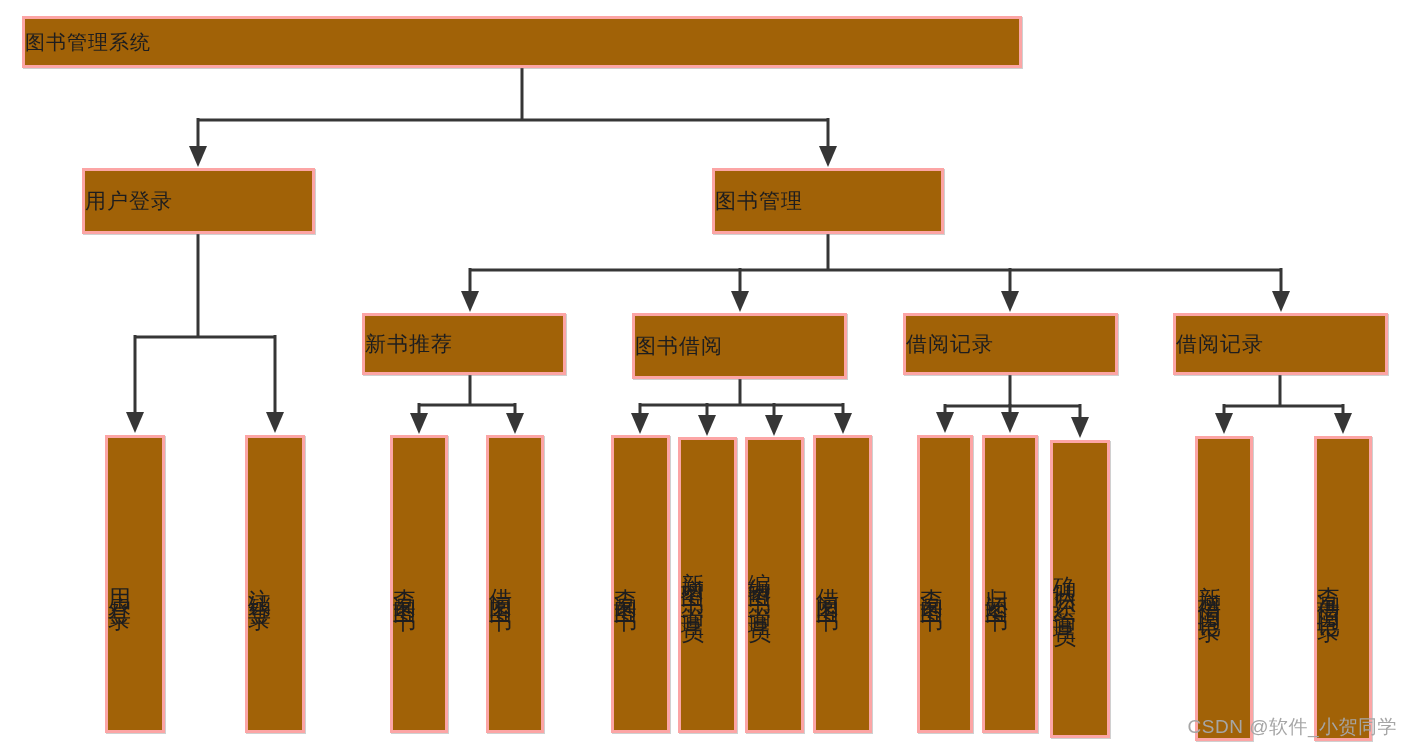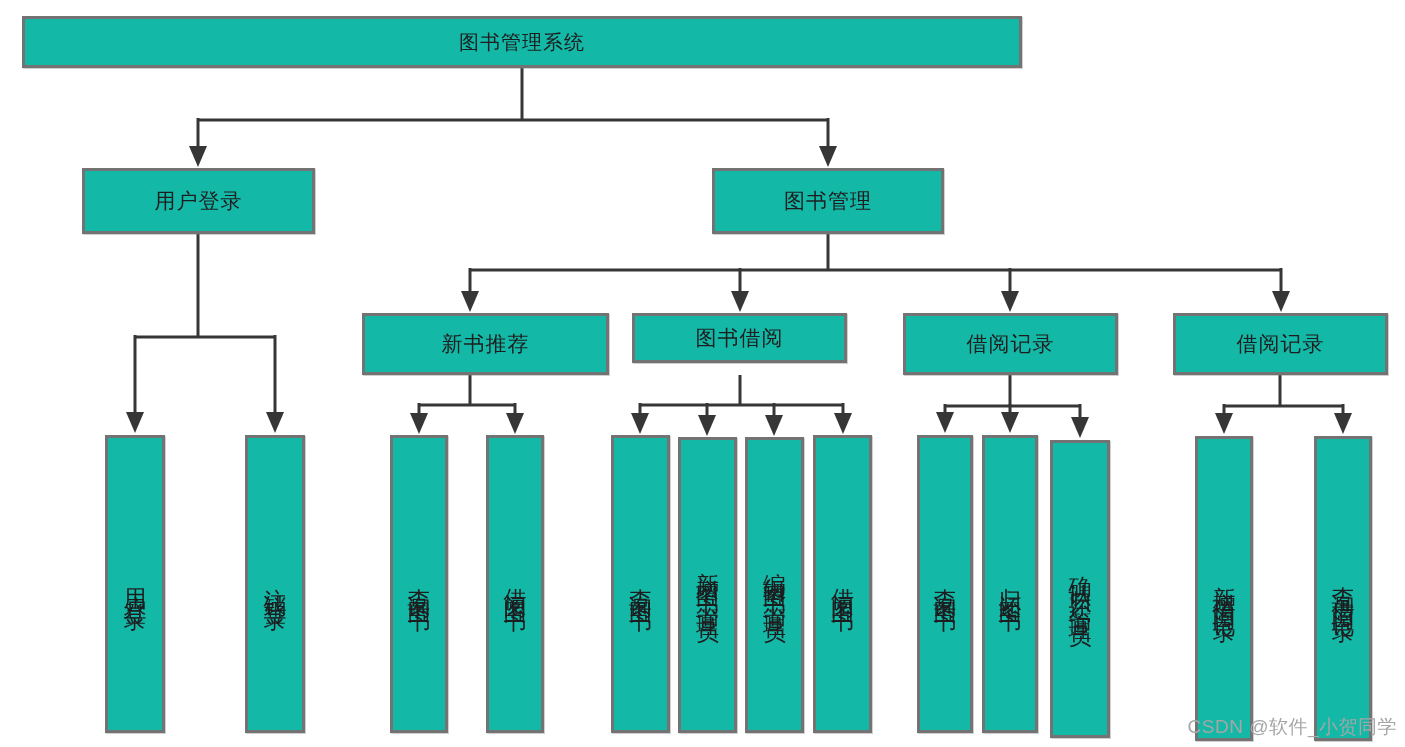--- a/index.html
+++ b/index.html
@@ -7,25 +7,25 @@
     position:relative;
     width:1405px; height:747px;
     background:#ffffff;
     font-family:"Liberation Sans","DejaVu Sans",sans-serif;
     overflow:hidden;
   }
   .wires { position:absolute; left:0; top:0; z-index:1; }
   .node {
     position:absolute;
     box-sizing:border-box;
-    background:#14b8a6;
-    border:3px solid #737373;
+    background:#a16207;
+    border:3px solid #fca5a5;
     display:flex;
     align-items:center;
-    justify-content:center;
+    justify-content:flex-start;
     color:#1d1d1f;
     z-index:2;
     box-shadow:1px 1px 0 rgba(120,120,120,.35);
   }
   .h-label {
     font-size:21px;
     letter-spacing:1px;
     white-space:nowrap;
   }
   .root-box .h-label { font-size:20px; }
@@ -123,24 +123,24 @@
     <span class="h-label">图书管理系统</span>
   </div>
 
   <div class="node" style="left:82px; top:168px; width:233px; height:66px;">
     <span class="h-label">用户登录</span>
   </div>
   <div class="node" style="left:712px; top:168px; width:232px; height:66px;">
     <span class="h-label">图书管理</span>
   </div>
 
-  <div class="node" style="left:362px; top:313px; width:247px; height:62px;">
+  <div class="node" style="left:362px; top:313px; width:204px; height:62px;">
     <span class="h-label">新书推荐</span>
   </div>
-  <div class="node" style="left:632px; top:313px; width:215px; height:50px;">
+  <div class="node" style="left:632px; top:313px; width:215px; height:66px;">
     <span class="h-label">图书借阅</span>
   </div>
   <div class="node" style="left:903px; top:313px; width:215px; height:62px;">
     <span class="h-label">借阅记录</span>
   </div>
   <div class="node" style="left:1173px; top:313px; width:215px; height:62px;">
     <span class="h-label">借阅记录</span>
   </div>
 
   <div class="node" style="left:105px; top:435px; width:60px; height:298px;">

